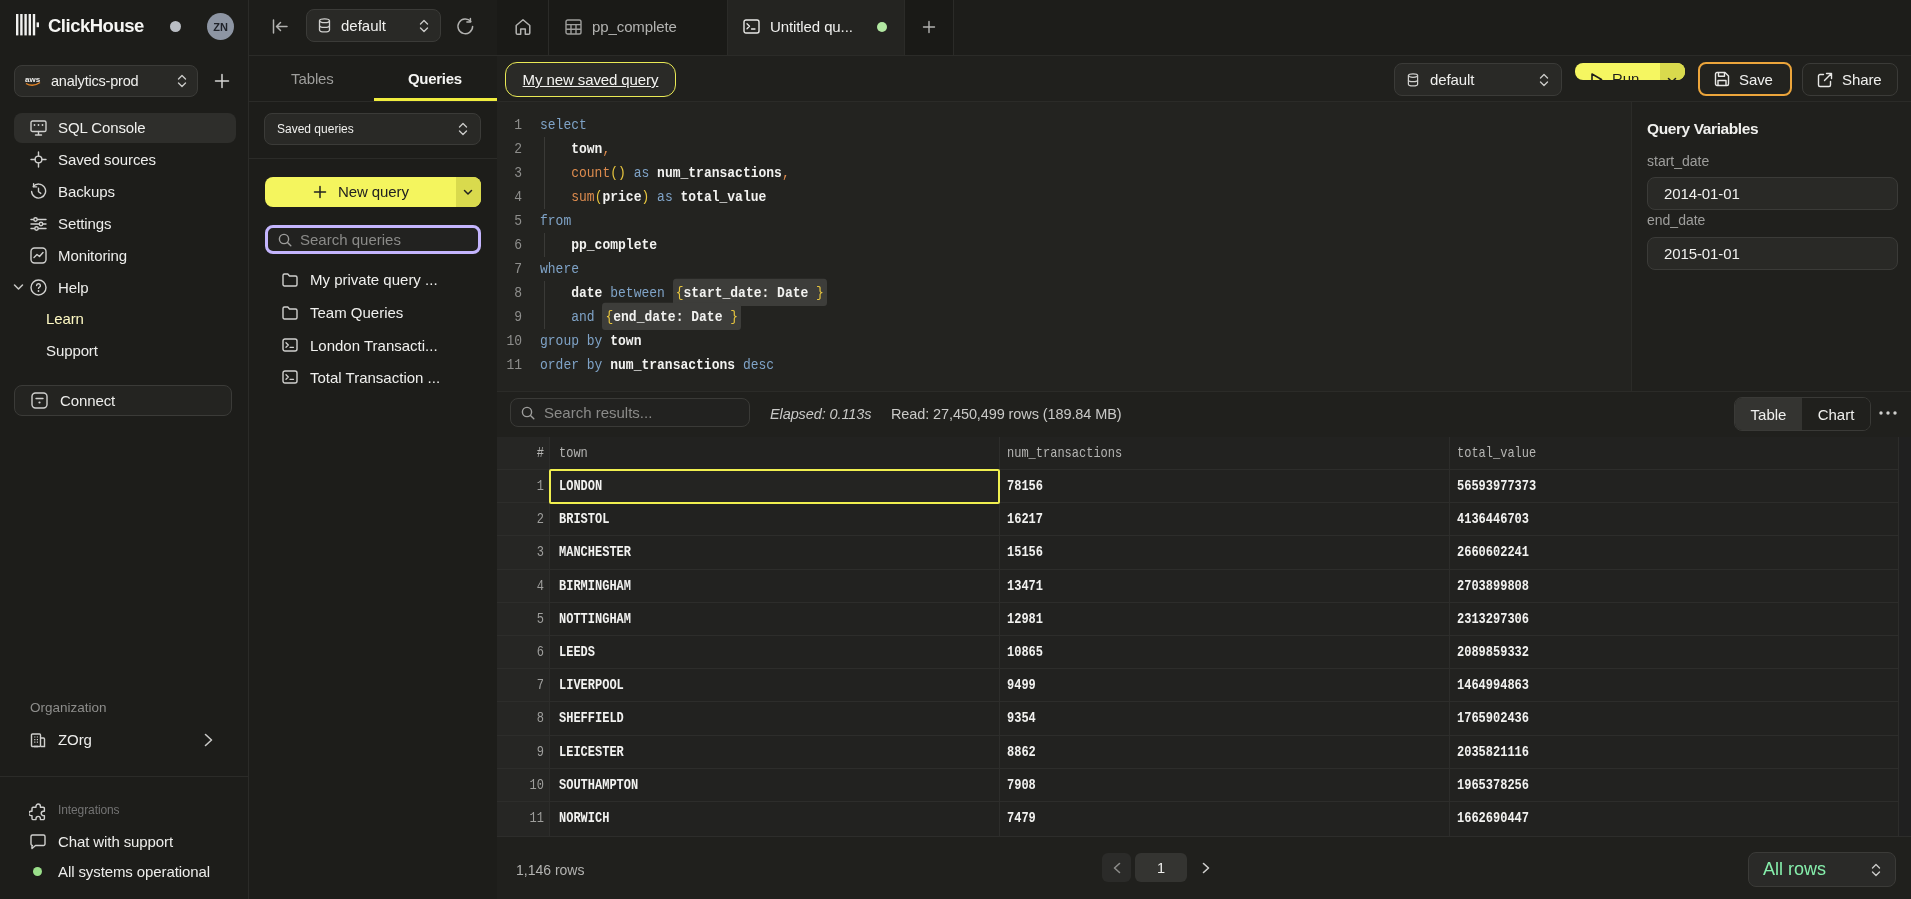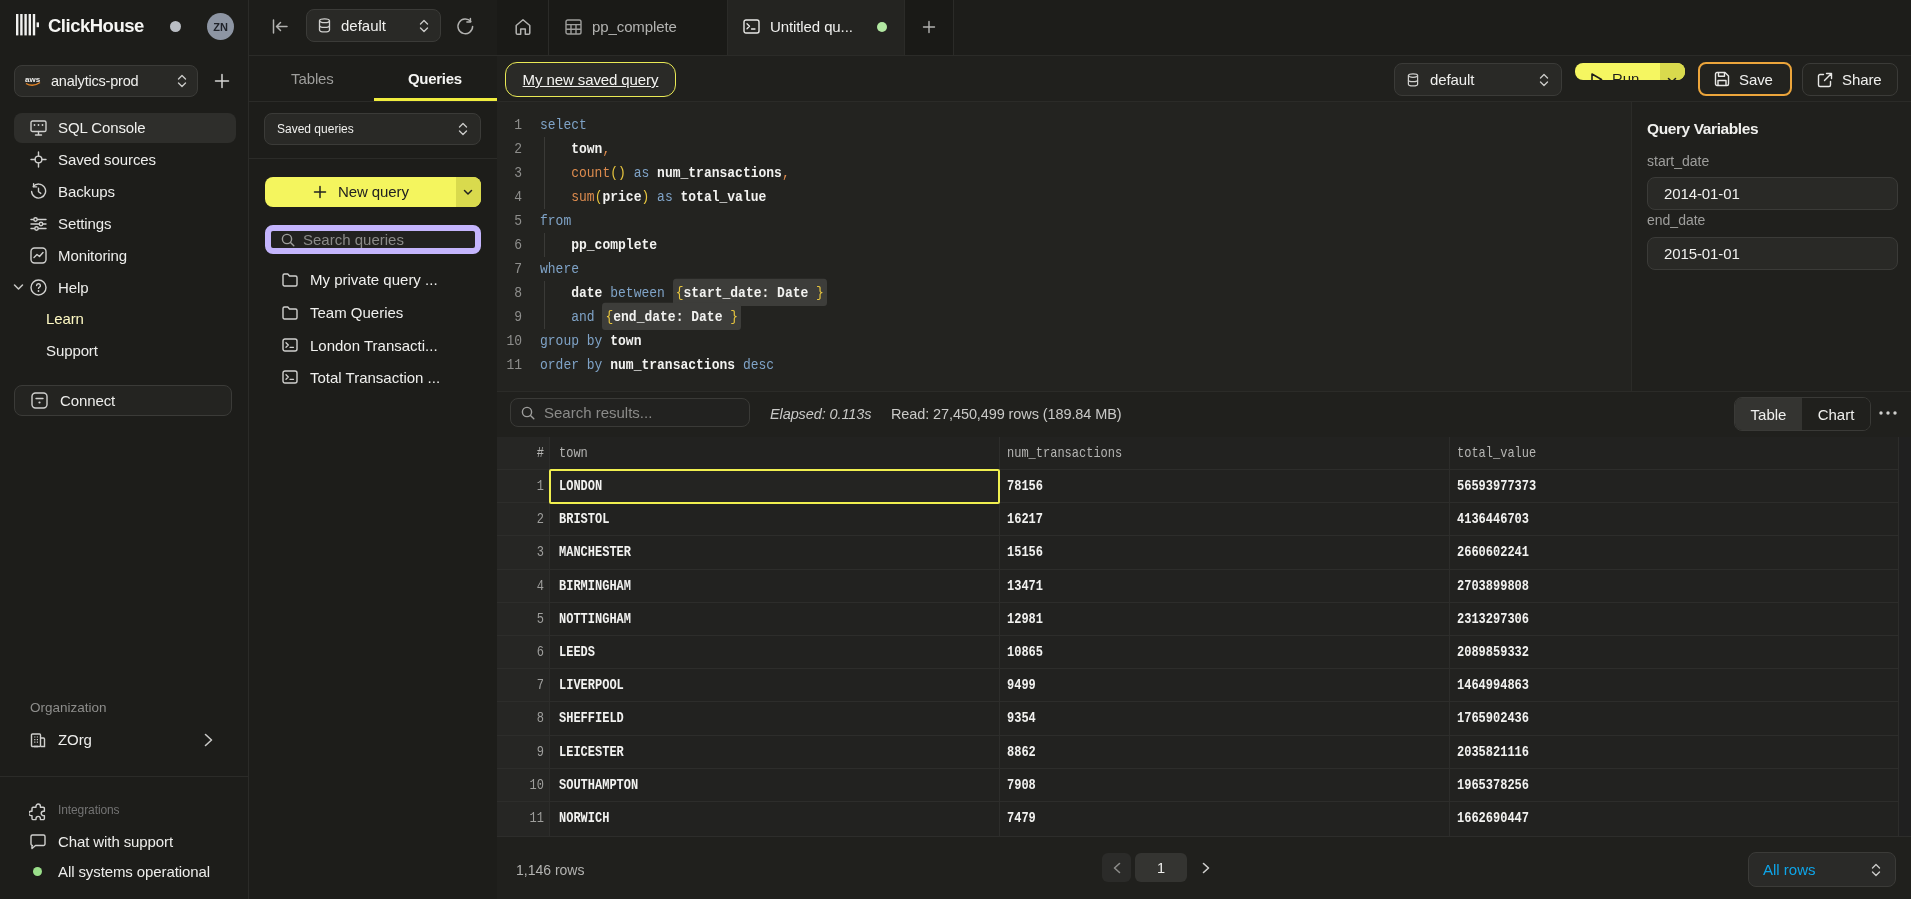--- a/index.html
+++ b/index.html
@@ -185,21 +185,21 @@
     <div class="abs" style="right:0;top:0;width:25px;height:30px;background:#d9da4d;"></div>
     <svg class="abs" style="left:48px;top:8px;" width="14" height="14" viewBox="0 0 14 14">
       <path d="M7 1.5 V12.5 M1.5 7 H12.5" stroke="#222220" stroke-width="1.5" stroke-linecap="round"></path>
     </svg>
     <div class="abs" style="left:73px;top:6px;font-size:15px;letter-spacing:-0.1px;font-weight:500;color:#222220;">New query</div>
     <svg class="abs" style="left:198px;top:12px;" width="10" height="7" viewBox="0 0 10 7">
       <path d="M1.5 1.5 L5 5 L8.5 1.5" stroke="#222220" stroke-width="1.5" fill="none" stroke-linecap="round" stroke-linejoin="round"></path>
     </svg>
   </div>
 
-  <div class="abs row" style="left:16px;top:225px;width:216px;height:29px;background:#222220;border:6px solid #c4b5fd;border-radius:8px;padding:0 10px;">
+  <div class="abs row" style="left:16px;top:225px;width:216px;height:29px;background:#222220;border:3px solid #c4b5fd;border-radius:8px;padding:0 10px;">
     <svg width="14" height="14" viewBox="0 0 14 14" style="margin-right:8px;">
       <circle cx="6" cy="6" r="4.6" stroke="#9e9e9c" stroke-width="1.4" fill="none"></circle>
       <path d="M9.5 9.5 L12.8 12.8" stroke="#9e9e9c" stroke-width="1.4" stroke-linecap="round"></path>
     </svg>
     <span style="font-size:15px;color:#8b8b89;">Search queries</span>
   </div>
 
   <svg class="abs" style="left:33px;top:273px;" width="16" height="14" viewBox="0 0 16 14">
     <path d="M1 2.5 A1.5 1.5 0 0 1 2.5 1 H5.8 L7.5 3 H13.5 A1.5 1.5 0 0 1 15 4.5 V11.5 A1.5 1.5 0 0 1 13.5 13 H2.5 A1.5 1.5 0 0 1 1 11.5 Z" stroke="#d0d0ce" stroke-width="1.4" fill="none" stroke-linejoin="round"></path>
   </svg>
@@ -437,18 +437,18 @@
   <div class="abs row" style="left:605px;top:853px;width:29px;height:29px;background:#2b2b29;border-radius:6px;justify-content:center;">
     <svg width="8" height="12" viewBox="0 0 8 12">
         <path d="M6.5 1.5 L1.5 6 L6.5 10.5" stroke="#8b8b89" stroke-width="1.6" fill="none" stroke-linecap="round" stroke-linejoin="round"></path>
       </svg>
   </div>
   <div class="abs row" style="left:638px;top:853px;width:52px;height:29px;background:#343431;border-radius:6px;justify-content:center;font-size:14.5px;color:#f0f0ee;">1</div>
   <svg class="abs" style="left:705px;top:862px;" width="8" height="12" viewBox="0 0 8 12">
       <path d="M1.5 1.5 L6.5 6 L1.5 10.5" stroke="#d0d0ce" stroke-width="1.6" fill="none" stroke-linecap="round" stroke-linejoin="round"></path>
     </svg>
   <div class="abs row" style="left:1251px;top:852px;width:148px;height:35px;background:#2a2a28;border:1px solid #3b3b38;border-radius:8px;padding:0 14px;">
-    <span style="font-size:15px;color:#0ea5e9;">All rows</span>
+    <span style="font-size:18px;color:#86efac;">All rows</span>
     <svg width="10" height="14" viewBox="0 0 10 14" style="margin-left:auto;">
       <path d="M1.5 5 L5 1.5 L8.5 5 M1.5 9 L5 12.5 L8.5 9" stroke="#c9c9c7" stroke-width="1.4" fill="none" stroke-linecap="round" stroke-linejoin="round"></path>
     </svg>
   </div>
 </div>
 
 </body></html>

